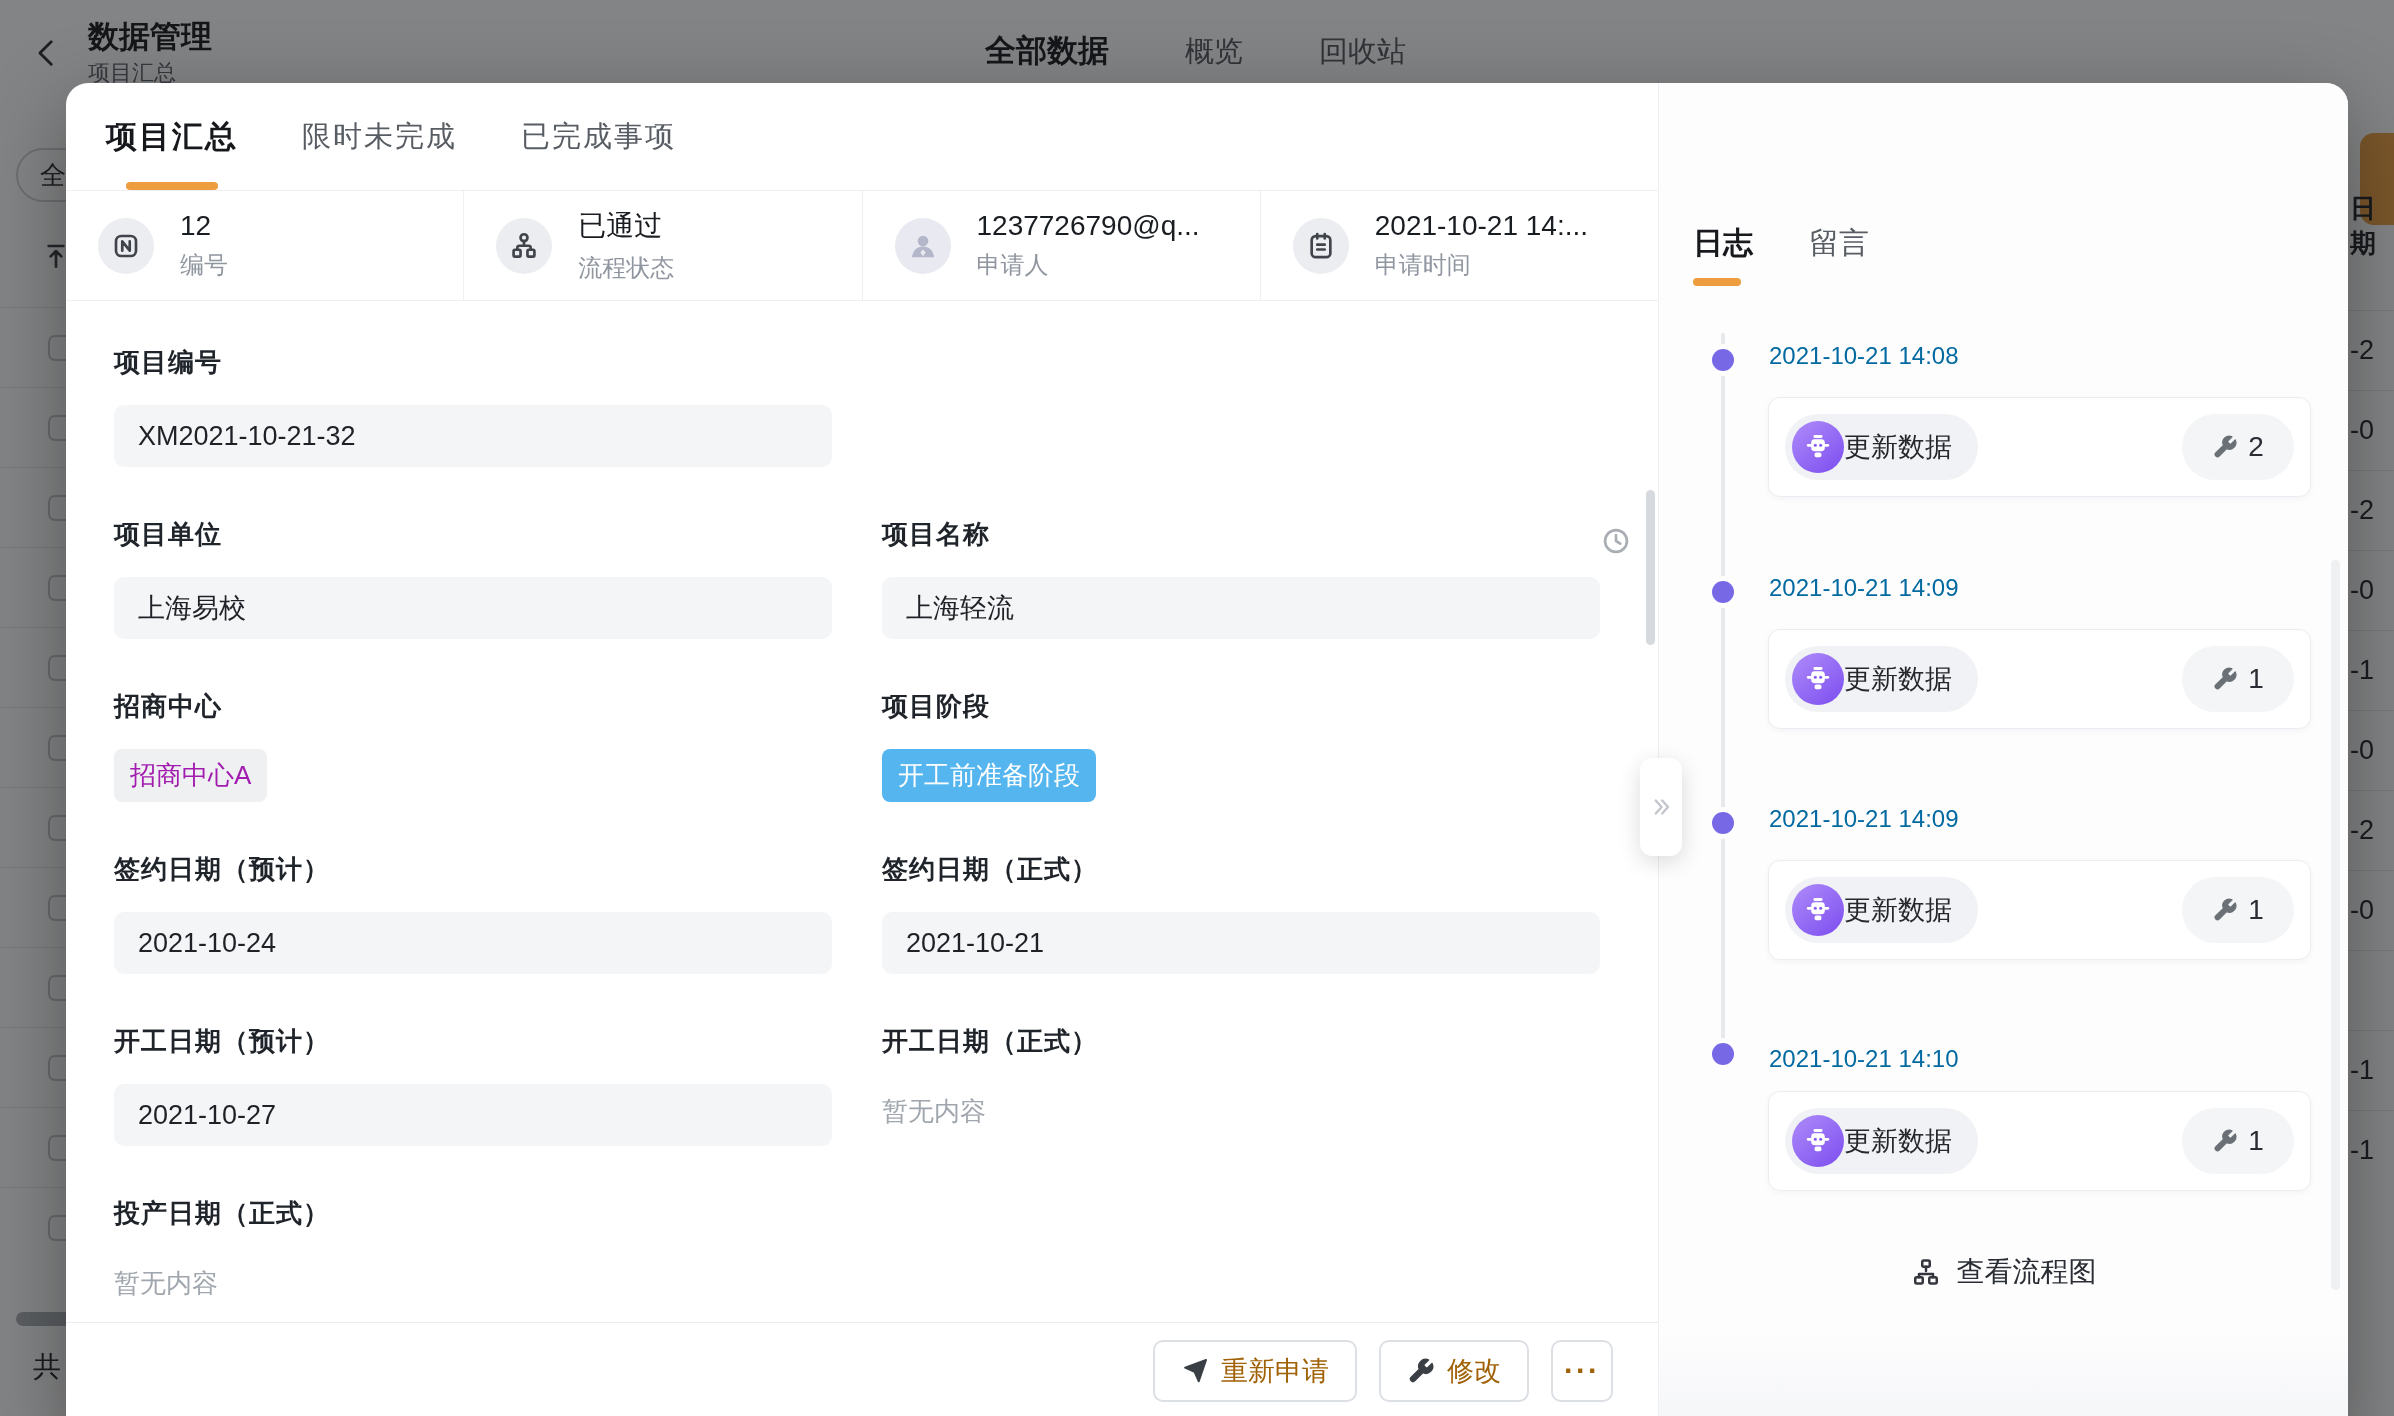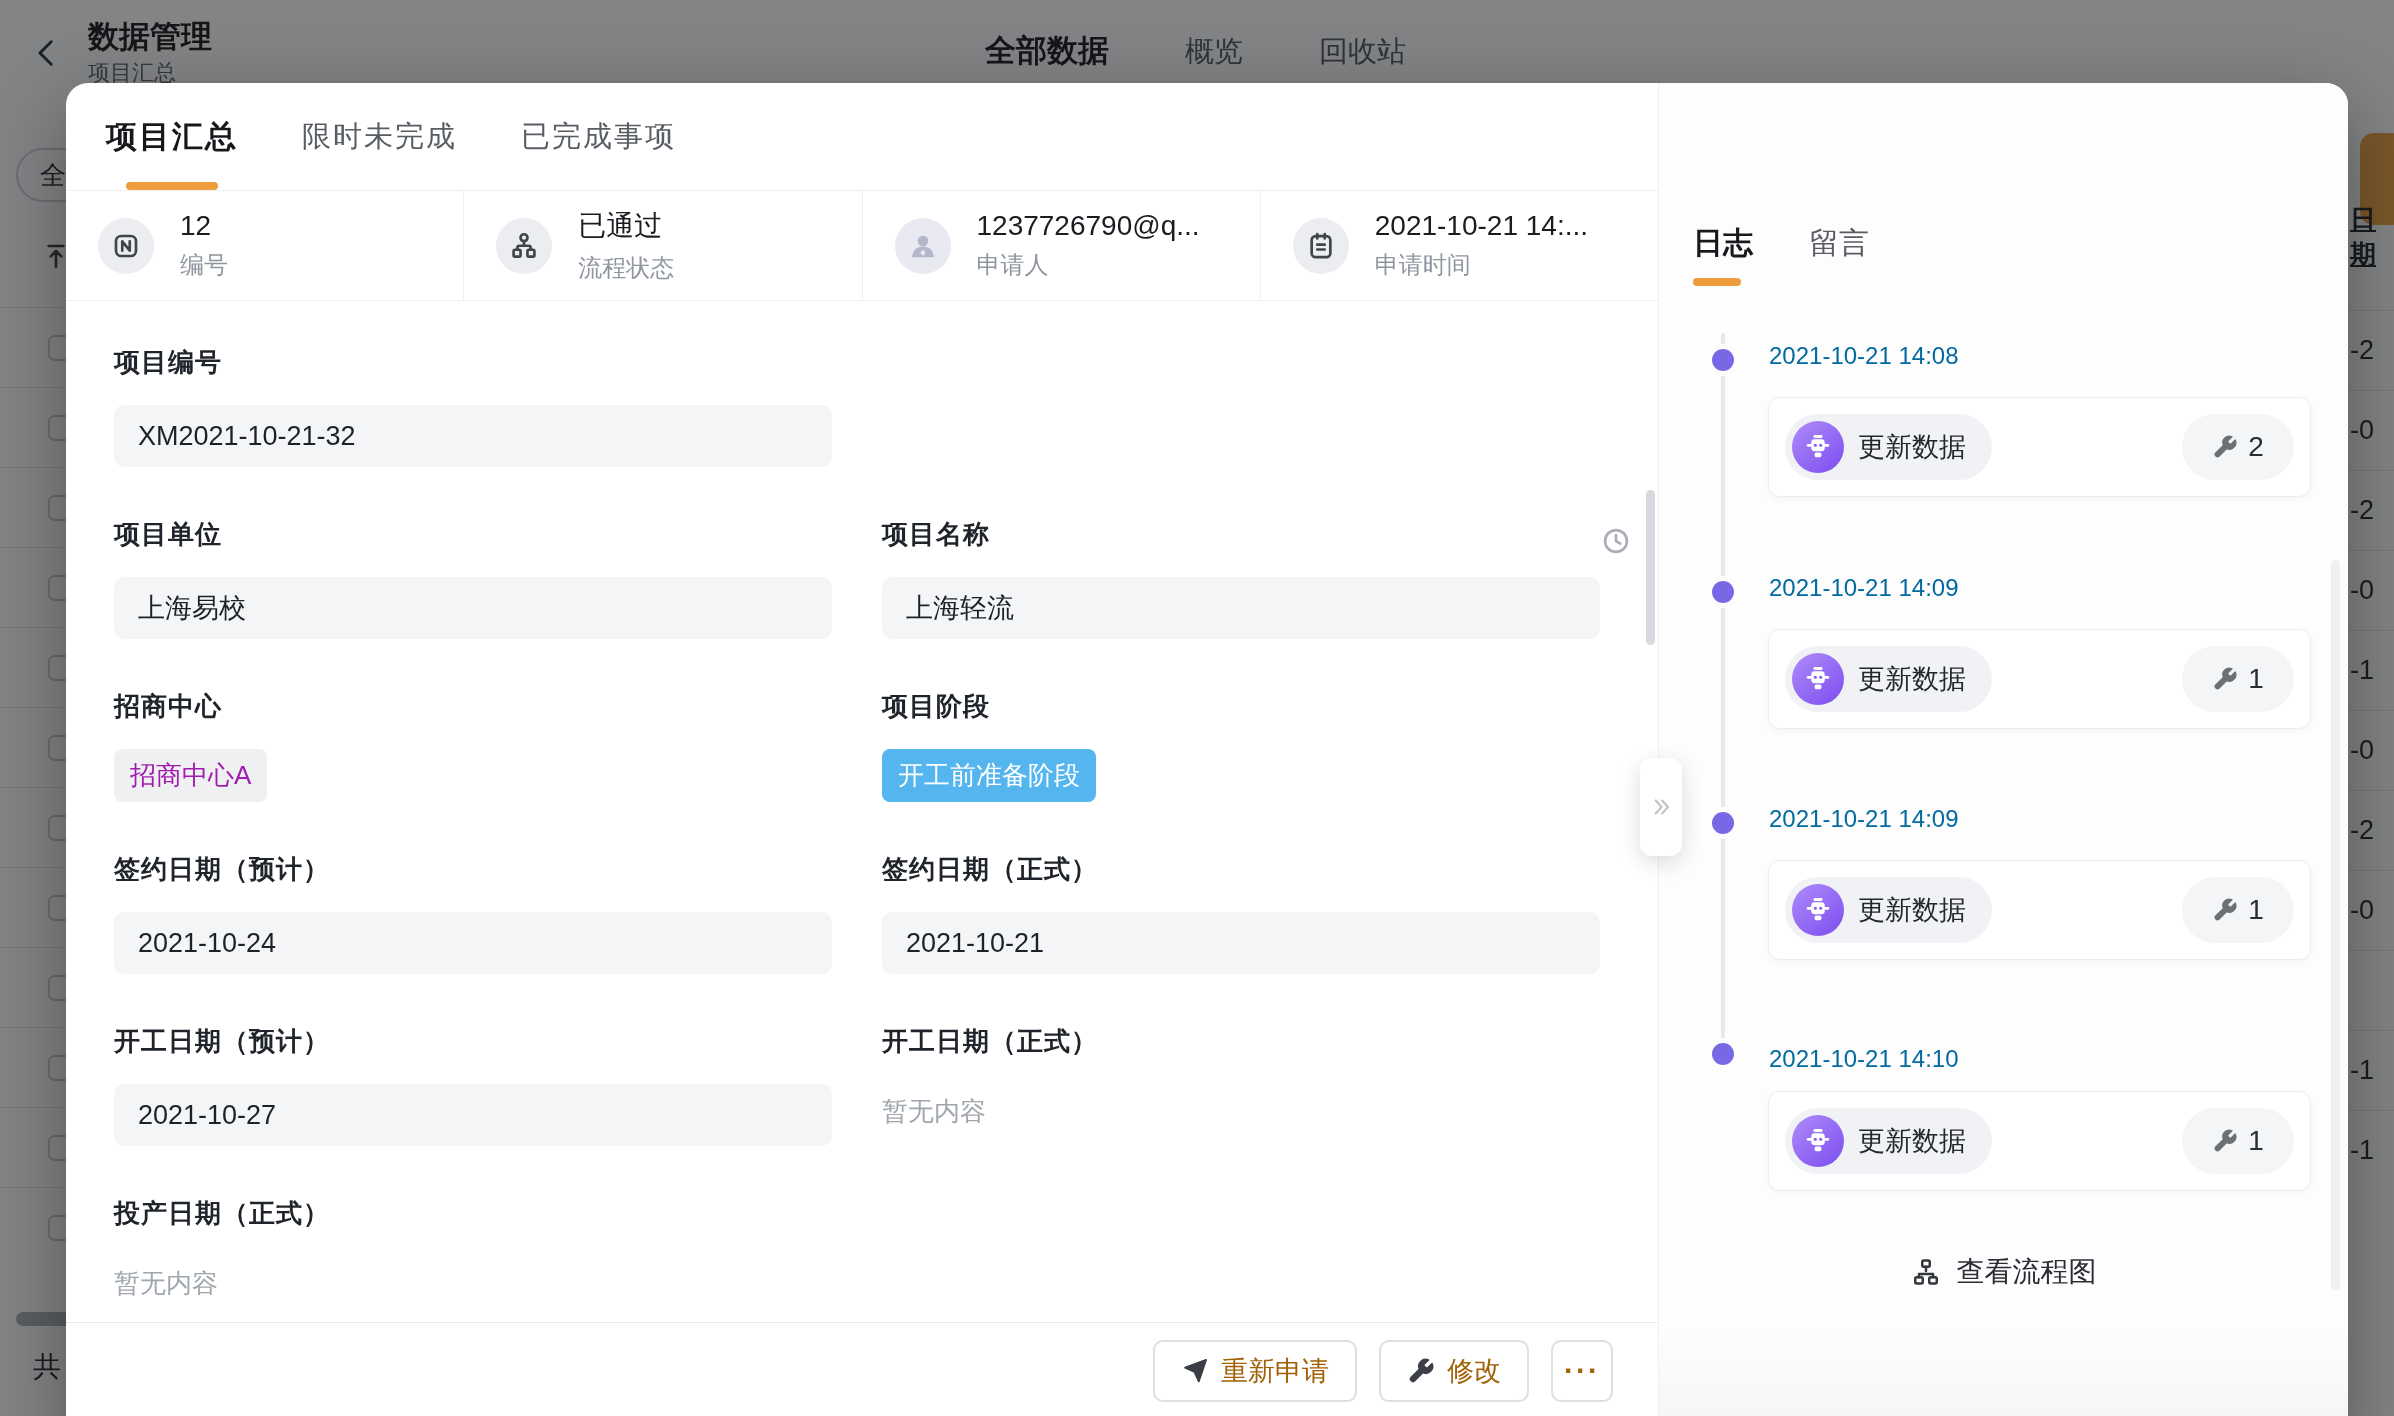--- a/index.html
+++ b/index.html
@@ -17,21 +17,21 @@
   .bg-tabs { position:absolute; left:985px; top:30px; display:flex; gap:76px; align-items:baseline; }
   .bg-tab { font-size:29px; color:#54585e; }
   .bg-tab.active { font-size:31px; font-weight:700; color:#191b1f; }
   .bg-orange-btn { position:absolute; left:2360px; top:133px; width:64px; height:92px; border-radius:14px; background:#efa244; }
   .bg-chip { position:absolute; left:16px; top:148px; width:74px; height:54px; border:2px solid #cfd2d6; border-radius:27px; display:flex; align-items:center; justify-content:center; font-size:26px; color:#2a2d31; background:#fff; }
   .bg-sort { position:absolute; left:40px; top:240px; font-size:32px; color:#3a3e44; }
   .bg-row { position:absolute; left:0; width:66px; height:80px; border-top:1px solid #e3e5e9; }
   .bg-cb { position:absolute; left:48px; top:27px; width:26px; height:26px; border:2px solid #c7cacf; border-radius:7px; background:#fff; }
   .bg-hscroll { position:absolute; left:16px; top:1312px; width:116px; height:14px; border-radius:7px; background:#acafb4; }
   .bg-total { position:absolute; left:33px; top:1348px; font-size:28px; color:#24272b; }
-  .bg-rc-header { position:absolute; left:2350px; top:202px; font-size:26px; font-weight:600; color:#212529;text-decoration:underline; }
+  .bg-rc-header { position:absolute; left:2350px; top:191px; font-size:26px; font-weight:600; color:#212529; }
   .bg-frag-row { position:absolute; left:2348px; width:46px; height:80px; border-top:1px solid #e6e8eb; display:flex; align-items:center; }
   .bg-frag-row span { font-size:27px; color:#25282d; padding-left:2px; }
 
   .dim { position:absolute; inset:0; background:rgba(18,19,22,.52); z-index:5; }
 
   
   .modal { position:absolute; left:66px; top:83px; width:2282px; height:1360px; background:#fff; border-radius:22px 22px 0 0; z-index:10; box-shadow:0 24px 80px rgba(0,0,0,.35); }
 
   .m-tabbar { position:absolute; left:0; top:0; width:100%; height:108px; border-bottom:1px solid #eeeff2; display:flex; align-items:center; padding-left:40px; }
   .m-tab { position:relative; height:100%; display:flex; align-items:center; margin-right:64px; font-size:29px; color:#585d64; letter-spacing:2px; cursor:pointer; }
@@ -72,21 +72,21 @@
   
   .sidebar { position:absolute; left:1593px; top:0; right:0; height:100%; background:#fdfdfe; border-radius:0 22px 0 0; }
   .sb-tabs { position:absolute; left:34px; top:140px; display:flex; gap:56px; }
   .sb-tab { position:relative; font-size:30px; color:#585d64; cursor:pointer; }
   .sb-tab.active { color:#17191d; font-weight:700; }
   .sb-tab.active::after { content:""; position:absolute; left:0; bottom:-22px; width:48px; height:8px; border-radius:4px; background:var(--accent); }
   .timeline-line { position:absolute; left:62px; top:250px; width:4px; height:728px; background:#e7e8ec; border-radius:2px; }
   .tl-dot { position:absolute; left:53px; width:22px; height:22px; border-radius:50%; background:var(--purple); box-shadow:0 0 0 5px #fdfdfe; }
   .tl-time { position:absolute; left:110px; font-size:24px; color:#0369a1; }
   .tl-card { position:absolute; left:109px; width:543px; height:100px; background:#fff; border:1px solid #ecedf0; border-radius:12px; box-shadow:0 2px 6px rgba(31,35,41,.04); display:flex; align-items:center; justify-content:space-between; padding:0 16px; }
-  .action-pill { display:flex; align-items:center; gap:14px; background:#f1f2f5; border-radius:999px; height:66px; padding:7px 26px 7px 7px; }
+  .action-pill { display:flex; align-items:center; background:#f1f2f5; border-radius:999px; height:66px; padding:7px 26px 7px 7px; }
   .robot-circle { width:52px; height:52px; border-radius:50%; background:linear-gradient(140deg,var(--robot1) 0%,var(--robot2) 100%); display:flex; align-items:center; justify-content:center; font-size:34px; }
   .action-label { font-size:27px; color:#24272c; }
   .count-pill { display:flex; align-items:center; justify-content:center; gap:10px; background:#f4f5f7; border-radius:999px; height:66px; min-width:112px; padding:0 22px; cursor:pointer; }
   .count-pill .icn { font-size:26px; color:#6b7077; }
   .count-num { font-size:28px; color:#292d33; }
   .flow-link { position:absolute; left:0; top:1170px; width:100%; display:flex; align-items:center; justify-content:center; gap:16px; cursor:pointer; }
   .flow-link .icn { font-size:30px; color:#33373d; }
   .flow-label { font-size:28px; color:#2a2e34; }
   .sb-scroll { position:absolute; right:8px; top:477px; width:9px; height:730px; border-radius:5px; background:#eff0f2; }
   .sb-fade { position:absolute; left:0; right:0; bottom:0; height:110px; background:linear-gradient(180deg,rgba(243,244,246,0),#f3f4f6); pointer-events:none; }

